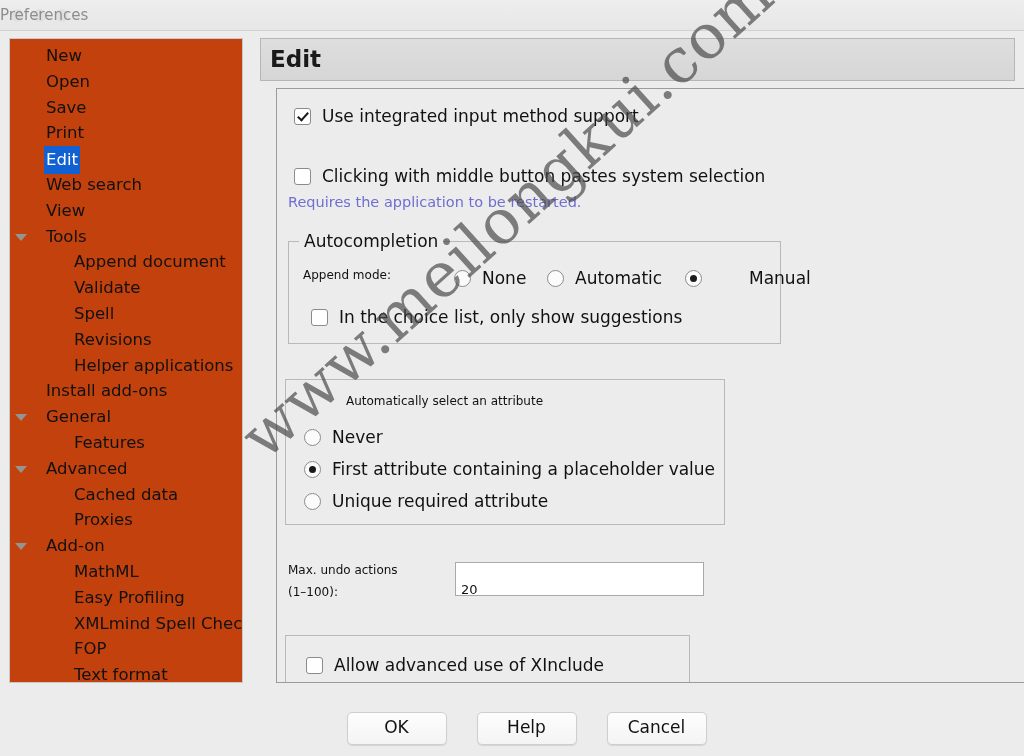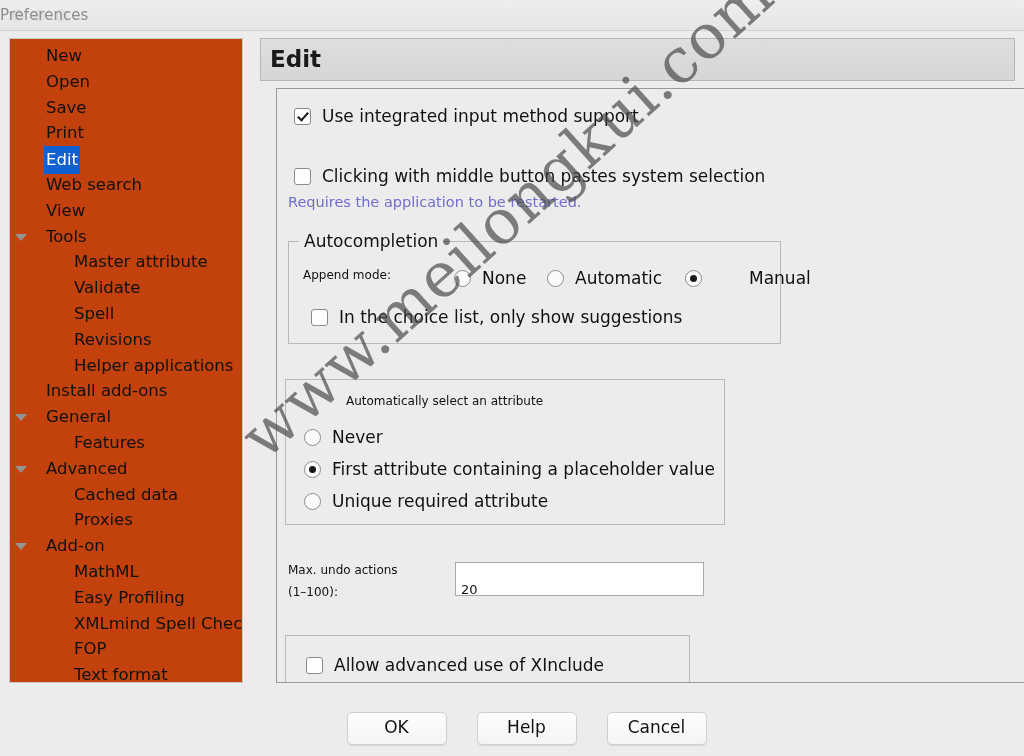--- a/index.html
+++ b/index.html
@@ -294,21 +294,21 @@
 
 <div id="sidebar">
     <div class="tree-item lvl0"><span class="lbl">New</span></div>
     <div class="tree-item lvl0"><span class="lbl">Open</span></div>
     <div class="tree-item lvl0"><span class="lbl">Save</span></div>
     <div class="tree-item lvl0"><span class="lbl">Print</span></div>
     <div class="tree-item lvl0 selected"><span class="lbl">Edit</span></div>
     <div class="tree-item lvl0"><span class="lbl">Web search</span></div>
     <div class="tree-item lvl0"><span class="lbl">View</span></div>
     <div class="tree-item lvl0"><span class="tw"></span><span class="lbl">Tools</span></div>
-    <div class="tree-item lvl1"><span class="lbl">Master attribute</span></div>
+    <div class="tree-item lvl1"><span class="lbl">Append document</span></div>
     <div class="tree-item lvl1"><span class="lbl">Validate</span></div>
     <div class="tree-item lvl1"><span class="lbl">Spell</span></div>
     <div class="tree-item lvl1"><span class="lbl">Revisions</span></div>
     <div class="tree-item lvl1"><span class="lbl">Helper applications</span></div>
     <div class="tree-item lvl0"><span class="lbl">Install add-ons</span></div>
     <div class="tree-item lvl0"><span class="tw"></span><span class="lbl">General</span></div>
     <div class="tree-item lvl1"><span class="lbl">Features</span></div>
     <div class="tree-item lvl0"><span class="tw"></span><span class="lbl">Advanced</span></div>
     <div class="tree-item lvl1"><span class="lbl">Cached data</span></div>
     <div class="tree-item lvl1"><span class="lbl">Proxies</span></div>

